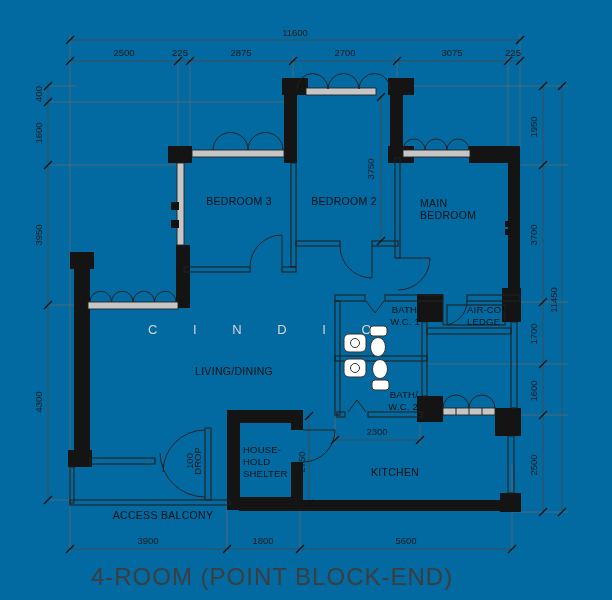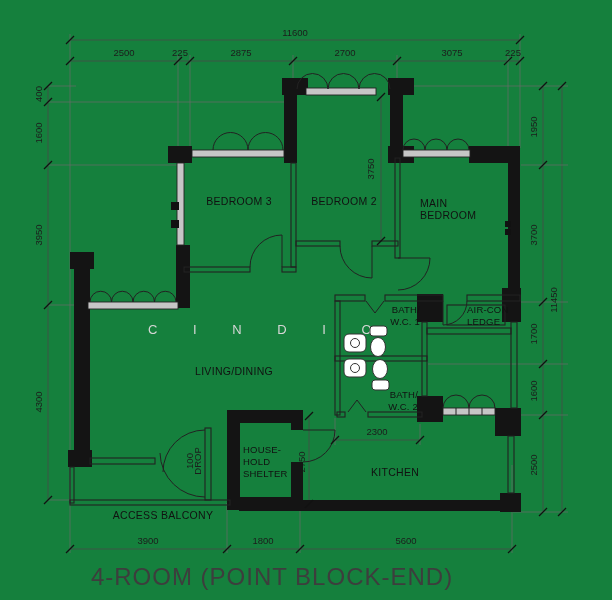--- a/index.html
+++ b/index.html
@@ -1,16 +1,16 @@
 <!DOCTYPE html>
 <html><head>
 <meta charset="utf-8">
 <style>
   html,body{margin:0;padding:0;background:#ffffff;}
-  .stage{width:612px;height:600px;background:#15803d;position:relative;overflow:hidden;}
+  .stage{width:612px;height:600px;background:#0369a1;position:relative;overflow:hidden;}
   svg{display:block;}
   .dimline{stroke:#4a4a4a;stroke-width:0.8;fill:none;}
   .ext{stroke:#6a6a6a;stroke-width:0.7;fill:none;}
   .tick{stroke:#111;stroke-width:1.2;}
   .wall{fill:#141414;stroke:none;}
   .thinwall{fill:none;stroke:#222;stroke-width:1.1;}
   .sill{fill:#c6c6c6;stroke:#222;stroke-width:0.9;}
   .arc{fill:none;stroke:#222;stroke-width:1;}
   .fixture{fill:#fff;stroke:#333;stroke-width:1;}
   .hw{fill:#111;}

